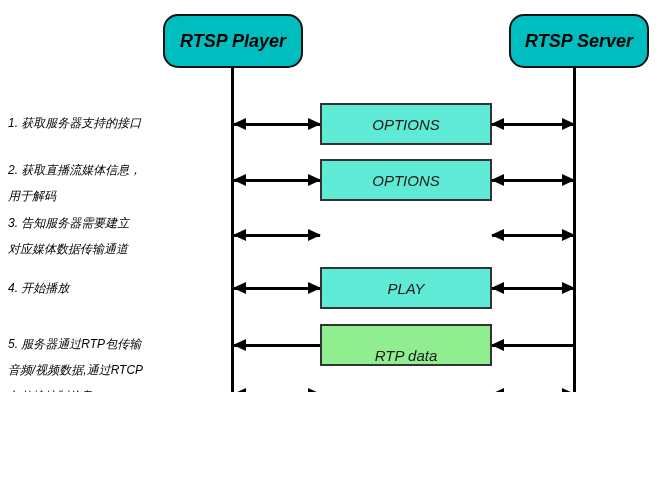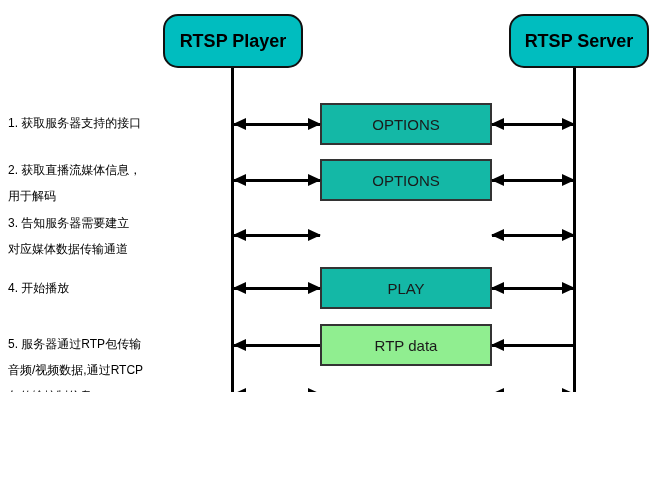--- a/index.html
+++ b/index.html
@@ -1,40 +1,40 @@
 <!DOCTYPE html>
 <html><head>
 <meta charset="utf-8">
 <style>
   html,body{margin:0;padding:0;background:#fff;}
   #stage{
     position:relative;width:661px;height:392px;background:#ffffff;
-    font-family:"Liberation Sans","DejaVu Sans",sans-serif;overflow:hidden;
+    font-family:"Liberation Sans","DejaVu Sans",sans-serif;overflow:hidden;font-style:italic;
   }
   
   .actor{
     position:absolute;top:14px;width:140px;height:54px;
     background:#00BDBF;border:2.5px solid #111;border-radius:15px;
     display:flex;align-items:center;justify-content:center;
     font-size:18px;font-weight:bold;color:#000;box-sizing:border-box;
   }
   #player-box{left:163px;}
   #server-box{left:509px;justify-content:center;}
   
   .lifeline{position:absolute;top:68px;width:3px;height:424px;background:#000;}
   #player-line{left:231px;}
   #server-line{left:573px;}
   
   .msgbox{
     position:absolute;left:320px;width:172px;height:42px;box-sizing:border-box;
     border:2px solid #333;display:flex;align-items:center;justify-content:center;
     font-size:15px;color:#1a1a1a;
   }
-  .msgbox.red{background:#14b8a6;}
-  .msgbox.green{background:#90EE90;}
+  .msgbox.red{background:#5eead4;}
+  .msgbox.green{background:#90EE90;align-items:flex-end;}
   
   .arrow{position:absolute;height:14px;}
   .arrow .shaft{position:absolute;left:0;right:0;top:5.5px;height:3px;background:#000;}
   .arrow .head-l{position:absolute;left:-1px;top:1px;width:0;height:0;
     border-top:6px solid transparent;border-bottom:6px solid transparent;border-right:13px solid #000;}
   .arrow .head-r{position:absolute;right:-1px;top:1px;width:0;height:0;
     border-top:6px solid transparent;border-bottom:6px solid transparent;border-left:13px solid #000;}
   .arrow.l{left:234px;width:86px;}
   .arrow.r{left:492px;width:82px;}
   

